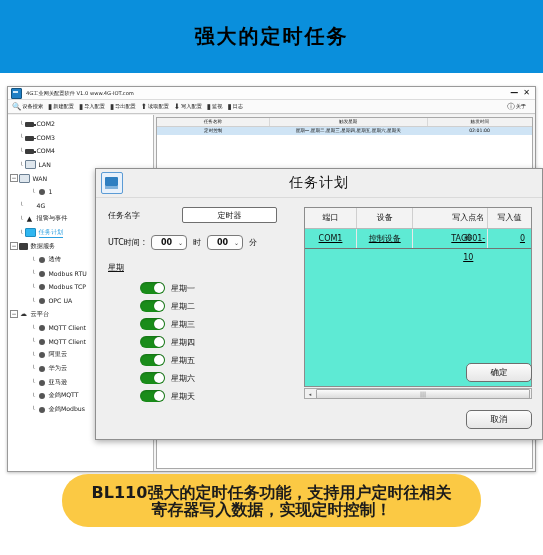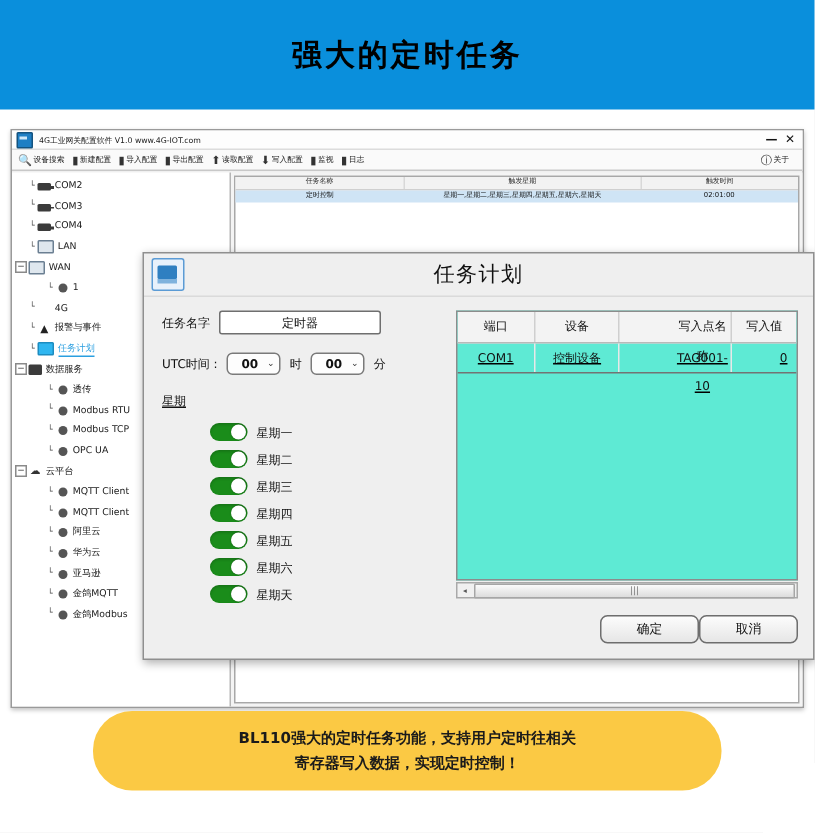--- a/index.html
+++ b/index.html
@@ -122,23 +122,23 @@
     position:absolute;left:0;right:0;text-align:center;font-size:14px;
     color:#111;font-weight:normal;letter-spacing:1px;
   }
 
   .dlg-body{position:absolute;left:0;top:28px;right:0;bottom:0;}
 
   .form-left{position:absolute;left:12px;top:10px;width:190px;}
   .row{display:flex;align-items:center;margin-bottom:12px;}
   .flabel{font-size:8px;color:#111;margin-right:6px;white-space:nowrap;}
   .tinput{
-    width:108px;height:16px;background:#ffffff;border:1px solid #6f6f6f;
+    width:95px;height:16px;background:#ffffff;border:1px solid #6f6f6f;
     border-radius:2px;display:flex;align-items:center;justify-content:center;
-    font-size:8px;color:#111;box-sizing:border-box;cursor:text;
+    font-size:8px;color:#111;box-sizing:border-box;cursor:text;margin-left:36px;
   }
   .combo{
     width:36px;height:15px;background:#fdfdfd;border:1px solid #7a7a7a;
     border-radius:4px;display:flex;align-items:center;box-sizing:border-box;
     font-size:8px;color:#111;cursor:pointer;padding:0 3px;
   }
   .combo .cv{flex:1;text-align:center;font-weight:bold;}
   .combo .cc{font-size:6px;color:#333;}
   .unit{font-size:8px;color:#111;margin:0 6px;}
 
@@ -180,35 +180,35 @@
     display:flex;align-items:center;
   }
   .hs-arrow{width:10px;text-align:center;font-size:5px;color:#555;cursor:pointer;}
   .hs-thumb{
     flex:1;height:8px;margin:0 1px;background:linear-gradient(#fbfbfb,#dcdcdc);
     border:1px solid #a6a6a6;border-radius:1px;cursor:pointer;
     display:flex;align-items:center;justify-content:center;color:#777;font-size:6px;
   }
 
   .dlg-actions{
-    position:absolute;right:10px;bottom:10px;display:flex;gap:0;
+    position:absolute;right:10px;bottom:10px;display:flex;gap:28px;flex-direction:column;
   }
   .dbtn{
     width:66px;height:19px;border:1px solid #6e6e6e;border-radius:5px;
     background:linear-gradient(#fcfcfc,#e6e6e6);display:flex;align-items:center;
     justify-content:center;font-size:8.5px;color:#111;cursor:pointer;box-sizing:border-box;
   }
 
   
   .callout{
     position:absolute;left:62px;top:474px;width:419px;height:53px;
     background:#fbc944;border-radius:26px;display:flex;flex-direction:column;
     align-items:center;justify-content:center;box-sizing:border-box;
   }
-  .callout div{font-size:10px;color:#1b1b1b;font-weight:bold;line-height:17px;}
+  .callout div{font-size:16px;color:#1b1b1b;font-weight:bold;line-height:17px;}
 </style>
 </head>
 <body>
 
 <div class="banner">
   <div class="banner-title">强大的定时任务</div>
 </div>
 
 <div class="app-window">
 

